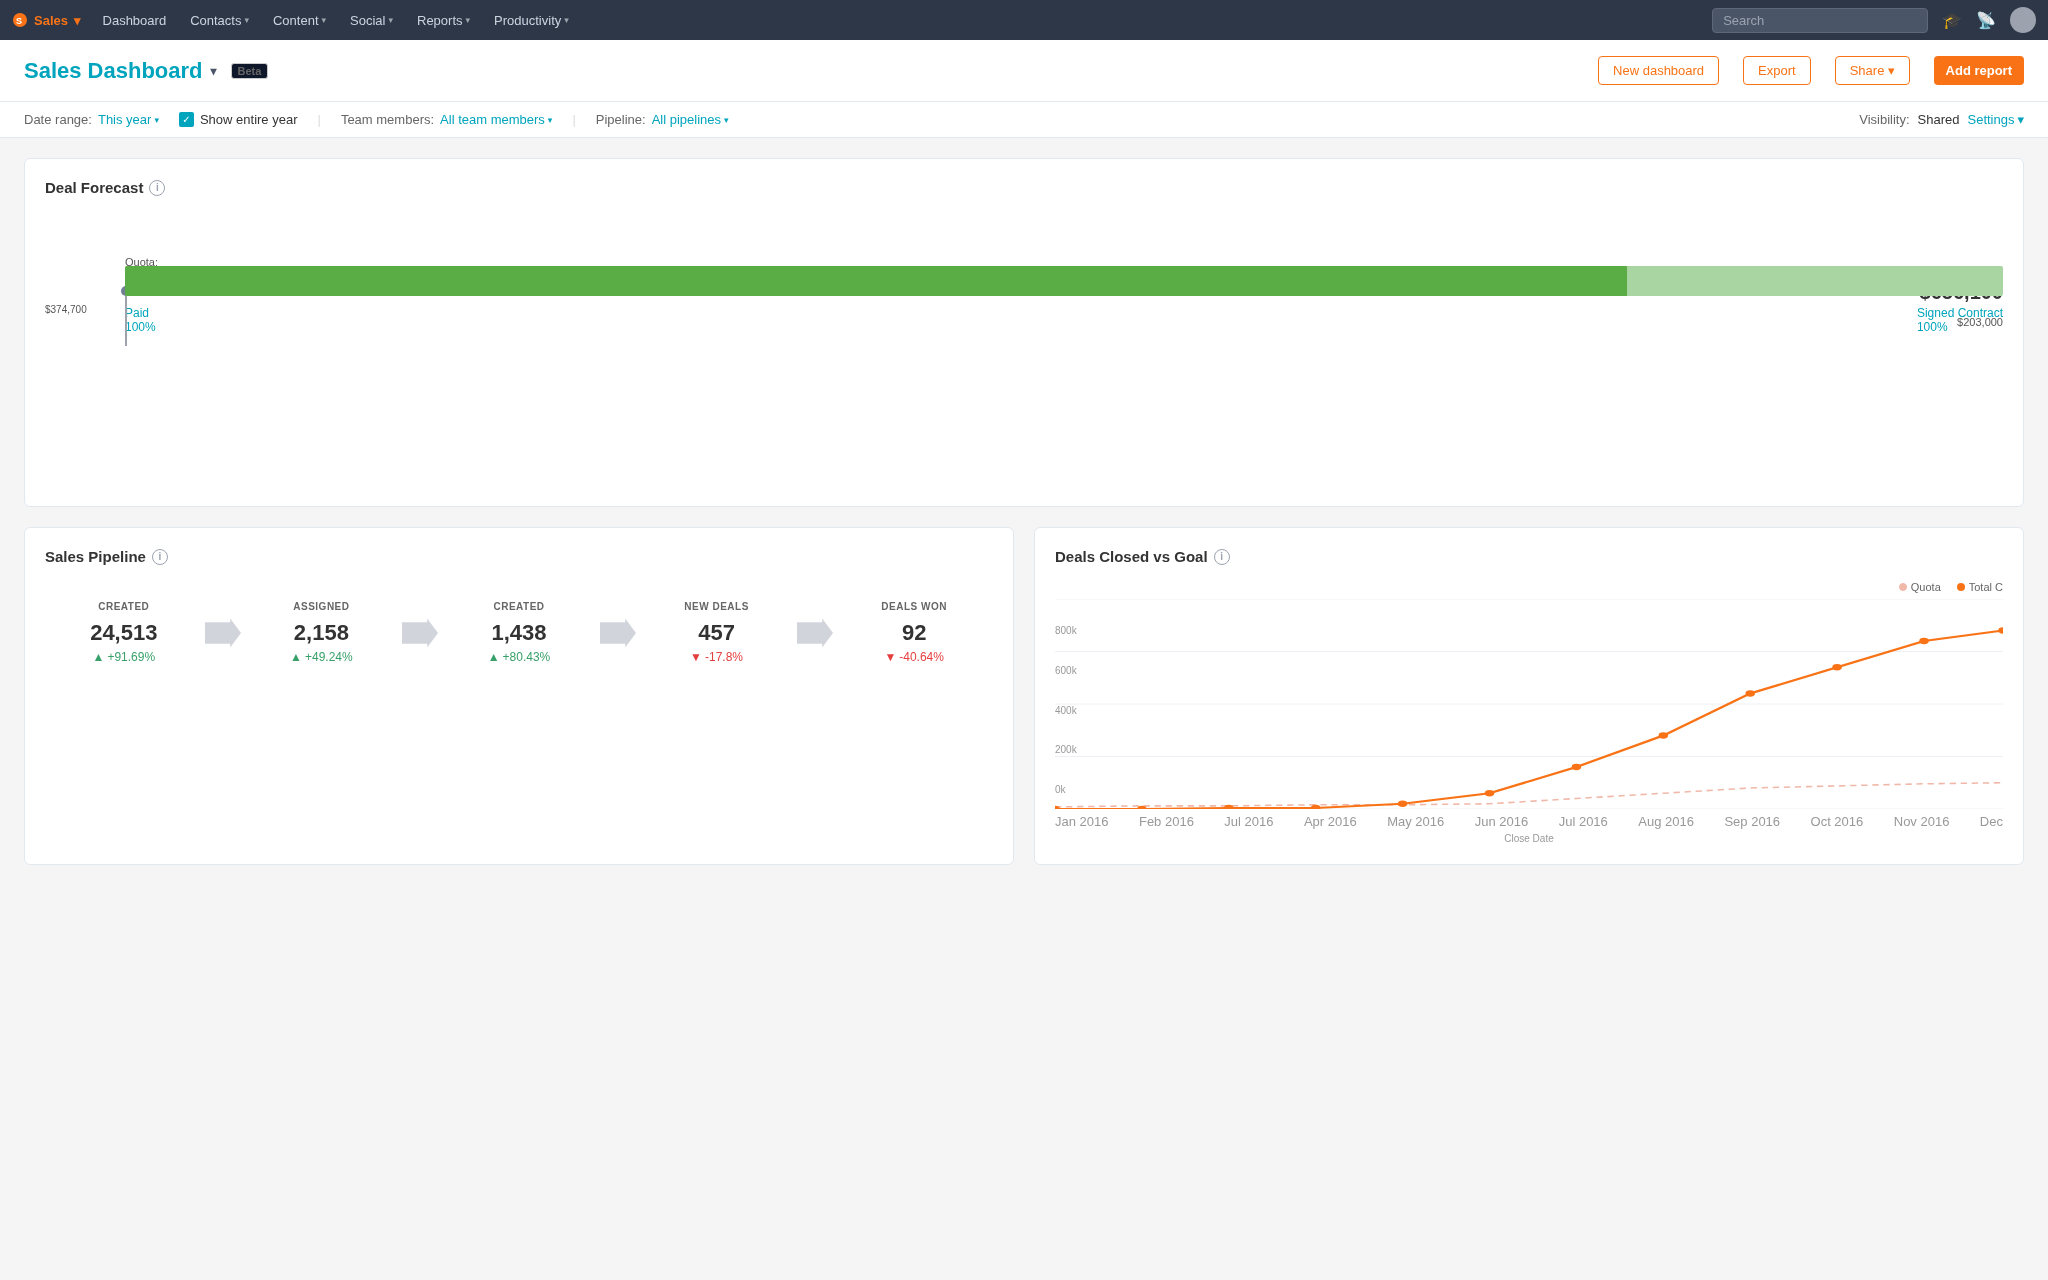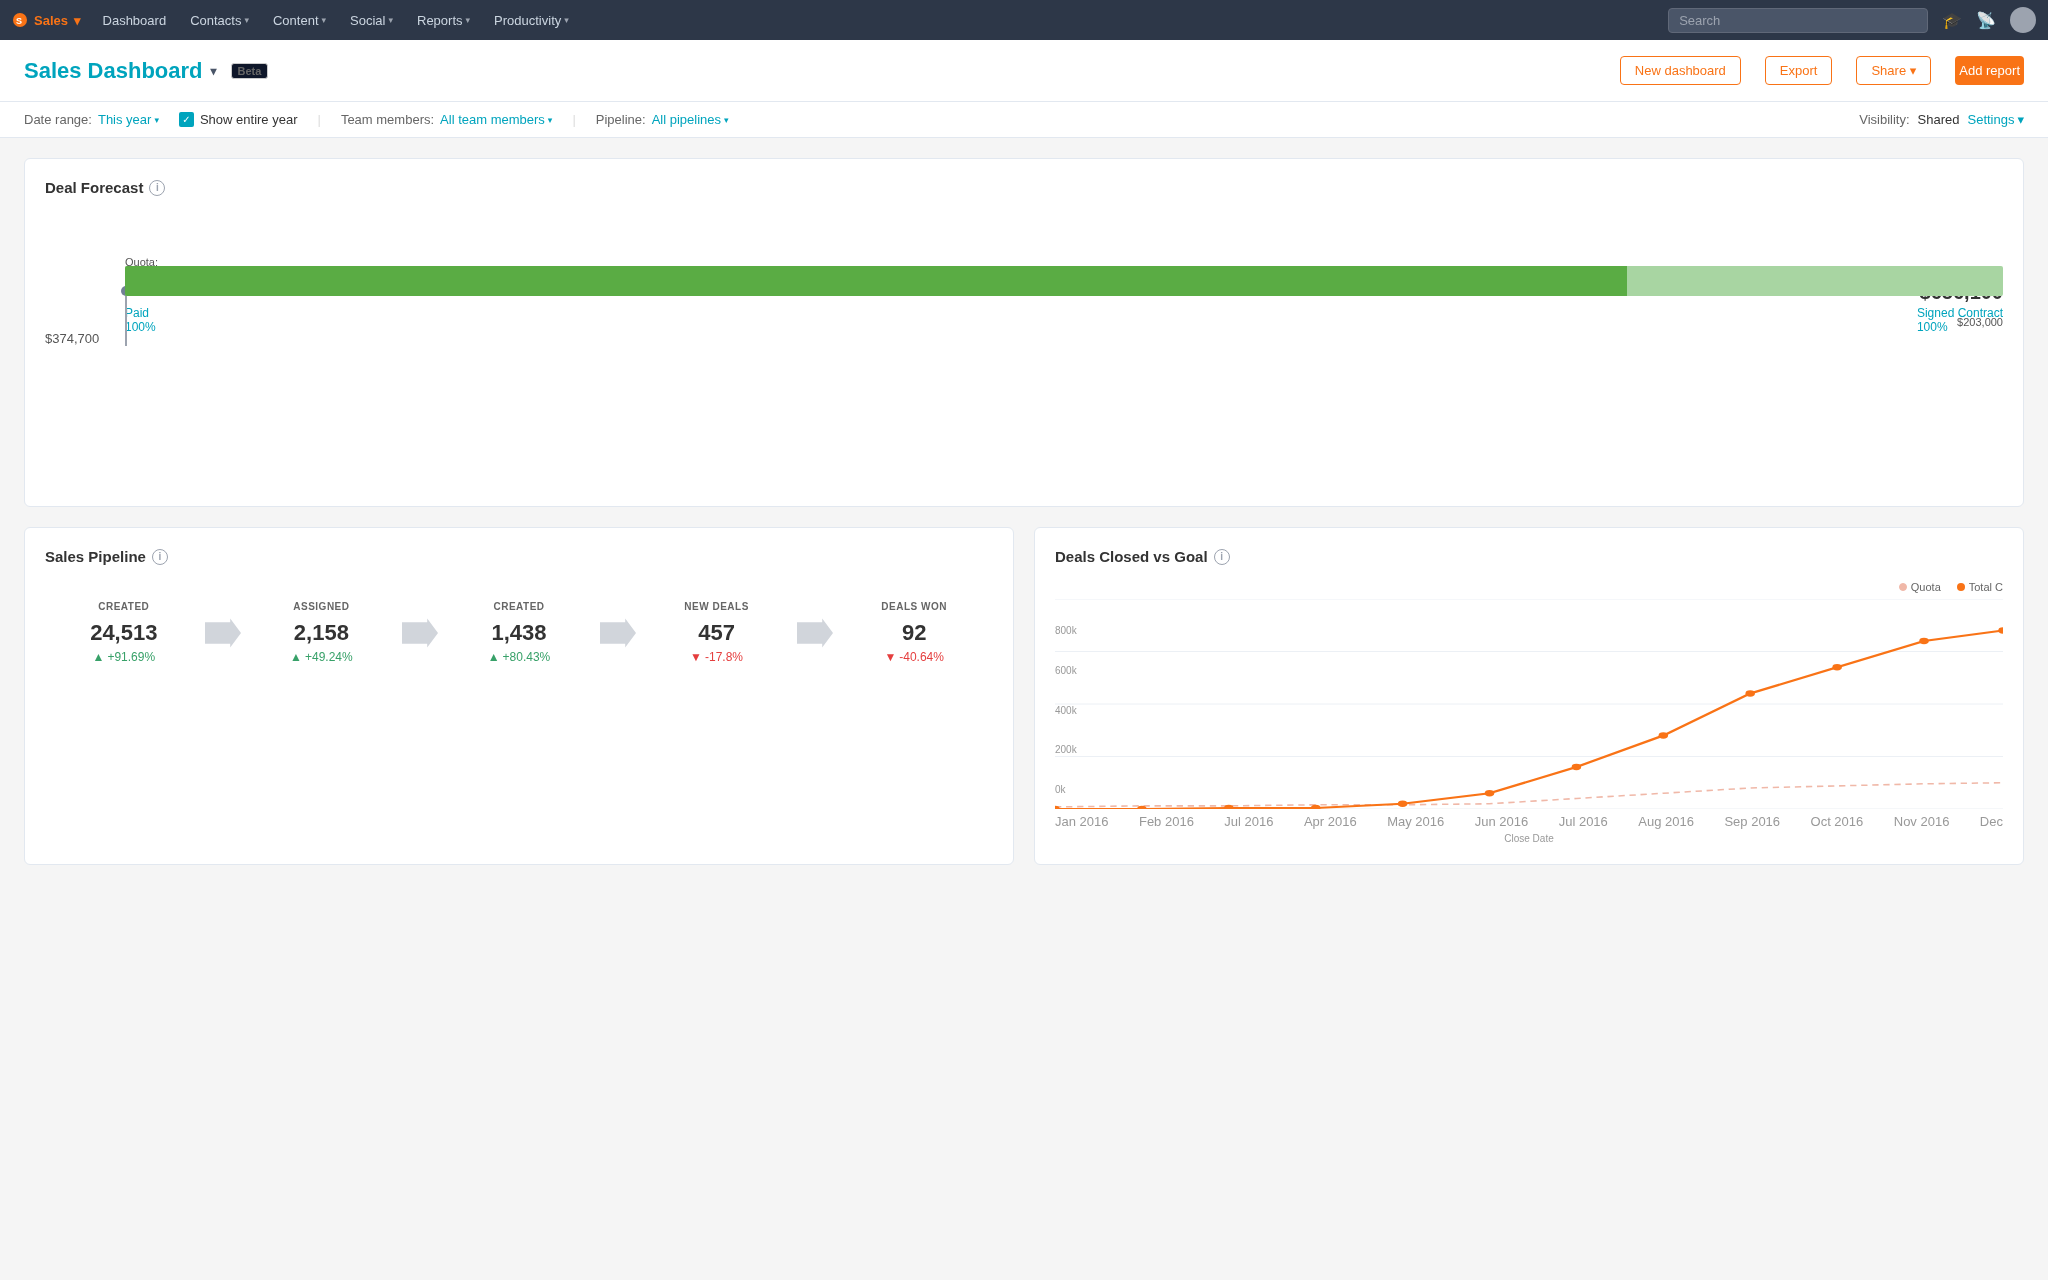--- a/index.html
+++ b/index.html
@@ -22,21 +22,21 @@
     .nav-brand svg { width: 16px; height: 16px; }
     .nav-item {
       color: #cbd5e0; font-size: 13px; padding: 0 10px; height: 40px;
       display: flex; align-items: center; gap: 3px; cursor: pointer;
       white-space: nowrap;
     }
     .nav-item .caret { font-size: 9px; color: #9ca3af; }
     .nav-spacer { flex: 1; }
     .nav-search {
       background: #4a5568; border: 1px solid #606878; border-radius: 4px;
-      color: #cbd5e0; font-size: 13px; padding: 4px 10px; width: 260px;
+      color: #cbd5e0; font-size: 13px; padding: 4px 10px; width: 216px;
       outline: none;
     }
     .nav-search::placeholder { color: #9ca3af; }
     .nav-icons { display: flex; align-items: center; gap: 14px; margin-left: 10px; }
     .nav-icon { color: #9ca3af; font-size: 16px; cursor: pointer; }
     .nav-avatar {
       width: 26px; height: 26px; border-radius: 50%; background: #9ca3af;
       display: flex; align-items: center; justify-content: center; cursor: pointer;
     }
 
@@ -53,21 +53,21 @@
       background: #0f172a; border: 1px solid #ccc; border-radius: 3px;
       font-size: 11px; color: #666; padding: 1px 6px; margin-left: 6px;
     }
     .header-actions { margin-left: auto; display: flex; gap: 24px; }
     .btn-outline {
       border: 1px solid #f97316; color: #f97316; background: #fff;
       border-radius: 4px; padding: 6px 14px; font-size: 13px; cursor: pointer;
     }
     .btn-primary {
       background: #f97316; color: #fff; border: none;
-      border-radius: 4px; padding: 6px 4px; font-size: 13px; cursor: pointer; font-weight: 400;
+      border-radius: 4px; padding: 6px 12px; font-size: 13px; cursor: pointer; font-weight: 700;
     }
 
     
     .filter-bar {
       background: #fff; border-bottom: 1px solid #e2e8f0;
       padding: 10px 24px; display: flex; align-items: center; gap: 20px;
     }
     .filter-group { display: flex; align-items: center; gap: 6px; font-size: 13px; }
     .filter-label { color: #666; }
     .filter-value { color: #00a4bd; cursor: pointer; display: flex; align-items: center; gap: 3px; }
@@ -268,21 +268,21 @@
       <div class="forecast-chart">
 
         <div style="position:absolute; left:80px; top:-10px; font-size:11px; color:#555;">
           <span>Quota:</span><br>
           <span>$25,200</span>
         </div>
         <div style="position:absolute; left:80px; top:20px; width:2px; height:60px; background:#9ca3af;">
           <div style="width:10px;height:10px;background:#718096;border-radius:50%;position:absolute;left:-4px;top:0;"></div>
         </div>
 
-        <div style="position:absolute; left:0; top:65px; font-size:13px; color:#555;">$374,700</div>
+        <div style="position:absolute; left:0; top:38px; font-size:10px; color:#555;">$374,700</div>
         <div style="position:absolute; right:0; top:50px; font-size:11px; color:#555;">$203,000</div>
 
         <div style="margin-top:70px; margin-left:0; margin-right:0;">
           <div class="forecast-bar-track">
             <div class="forecast-bar-fill"></div>
           </div>
           <div class="forecast-labels">
             <div>
               <div class="forecast-label-item">Paid</div>
               <div class="forecast-label-pct">100%</div>

